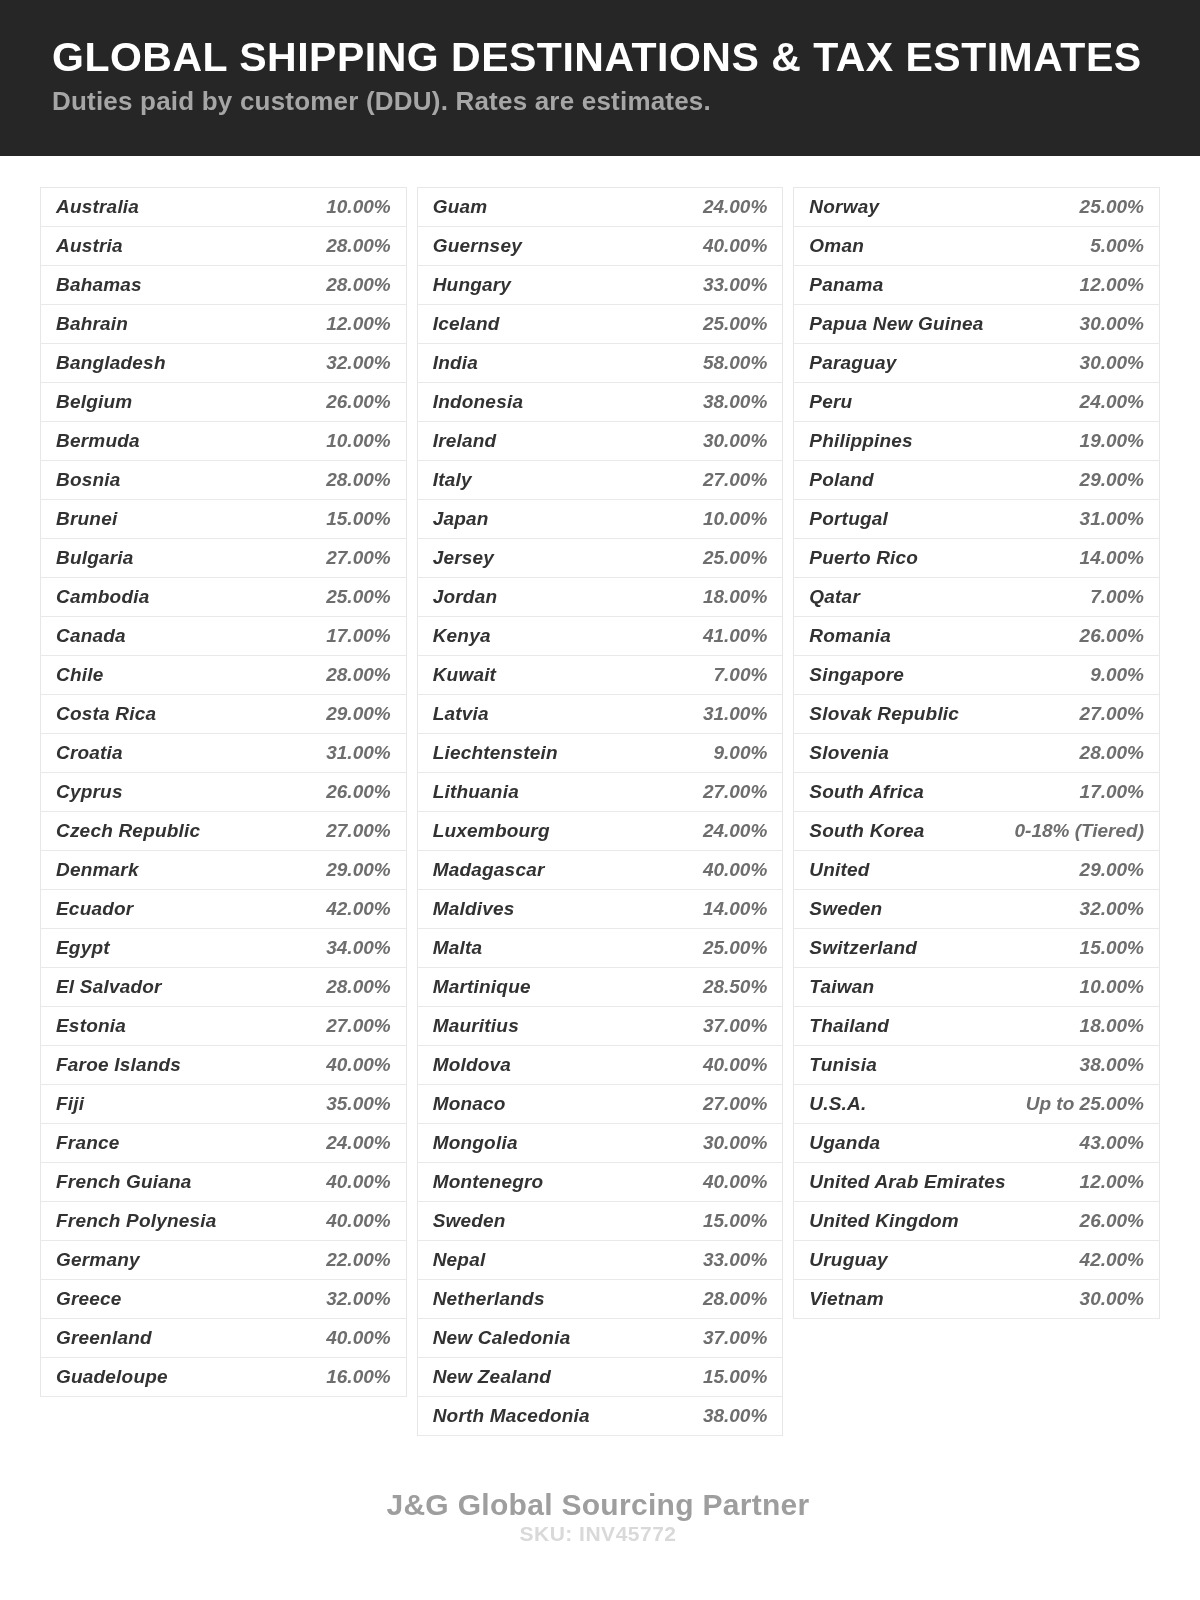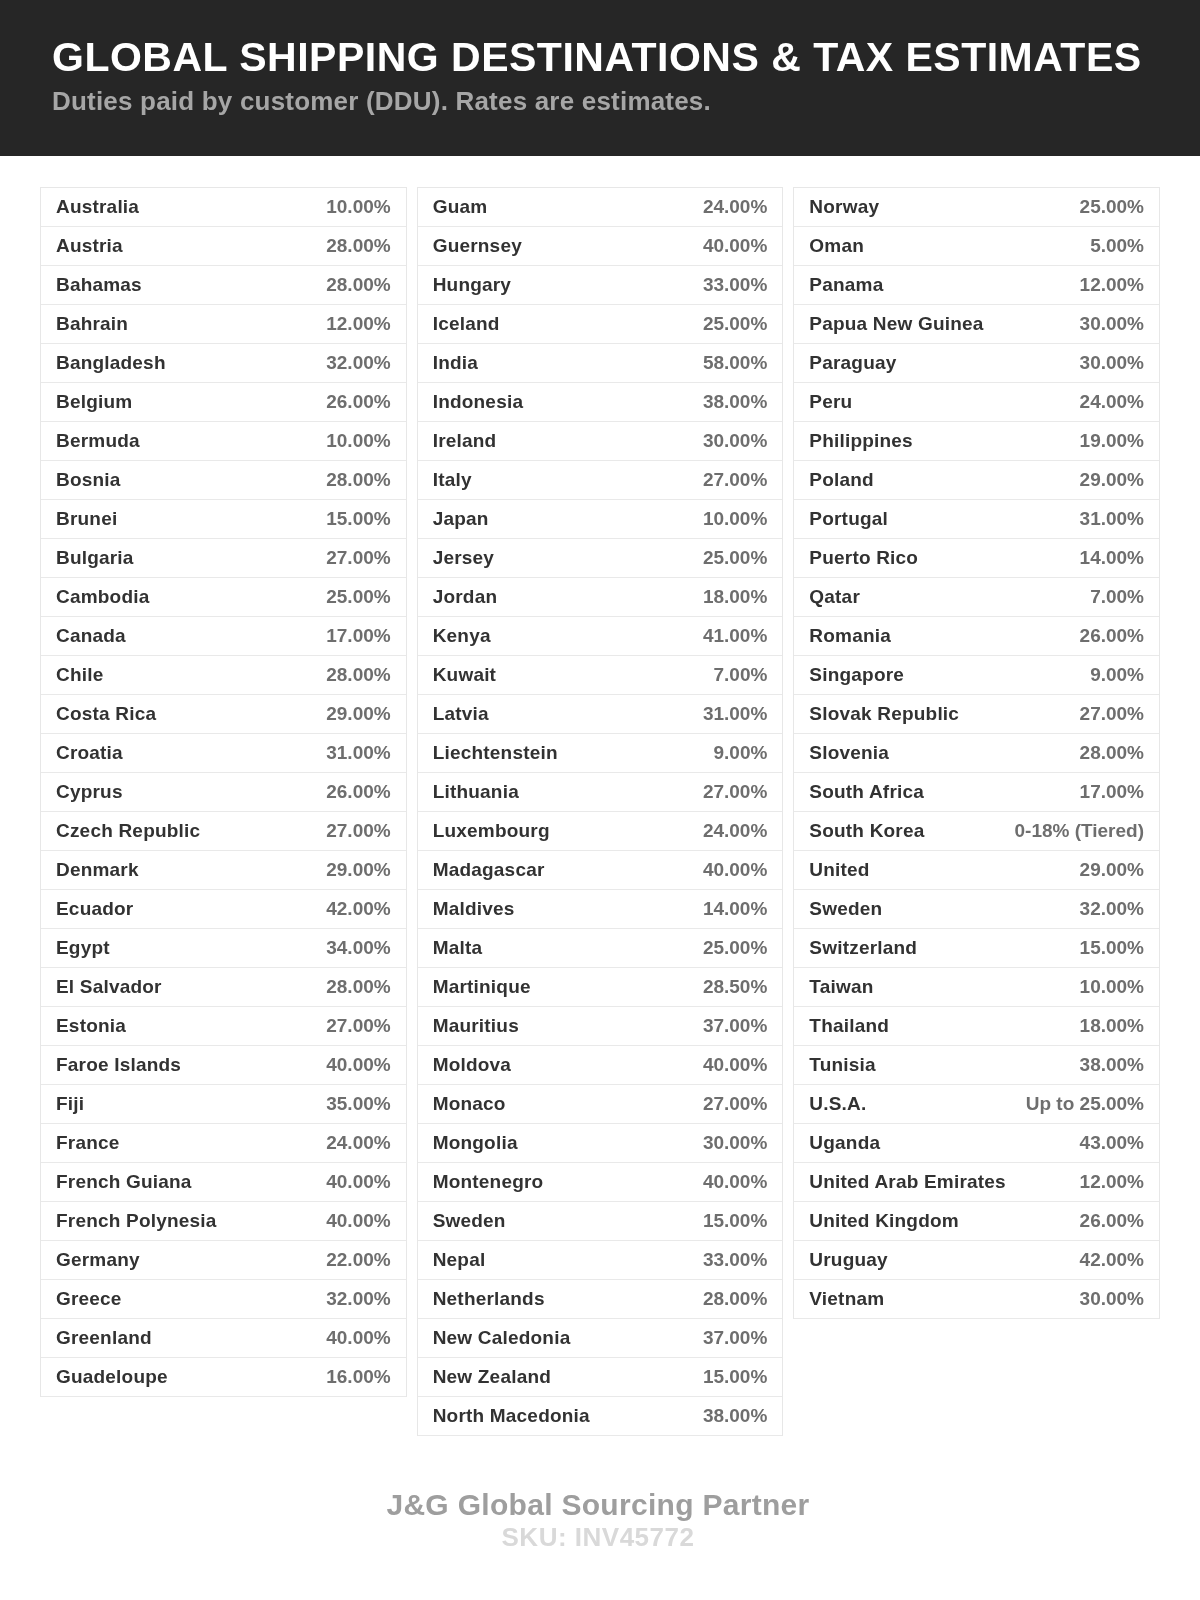--- a/index.html
+++ b/index.html
@@ -31,20 +31,21 @@
     font-size: 26px;
     font-weight: 700;
     letter-spacing: 0.2px;
   }
   .table {
     display: flex;
     gap: 10px;
     padding: 0 40px;
     margin-top: 31px;
     align-items: flex-start;
+    font-style: italic;
   }
   .col {
     flex: 1;
     border: 1px solid #e7e7e7;
     border-bottom: none;
     background: #ffffff;
   }
   .row {
     height: 39px;
     border-bottom: 1px solid #e9e9e9;
@@ -75,21 +76,21 @@
     margin-top: 52px;
     flex-direction: column;
   }
   .brand {
     font-size: 30px;
     font-weight: 800;
     color: #9e9e9e;
     letter-spacing: 0.3px;
   }
   .sku {
-    font-size: 26px;
+    font-size: 21px;
     font-weight: 700;
     color: #d9d9d9;
     letter-spacing: 0.5px;
   }
 </style>
 </head>
 <body>
 
 <div class="header">
   <h1 class="title">GLOBAL SHIPPING DESTINATIONS &amp; TAX ESTIMATES</h1>

